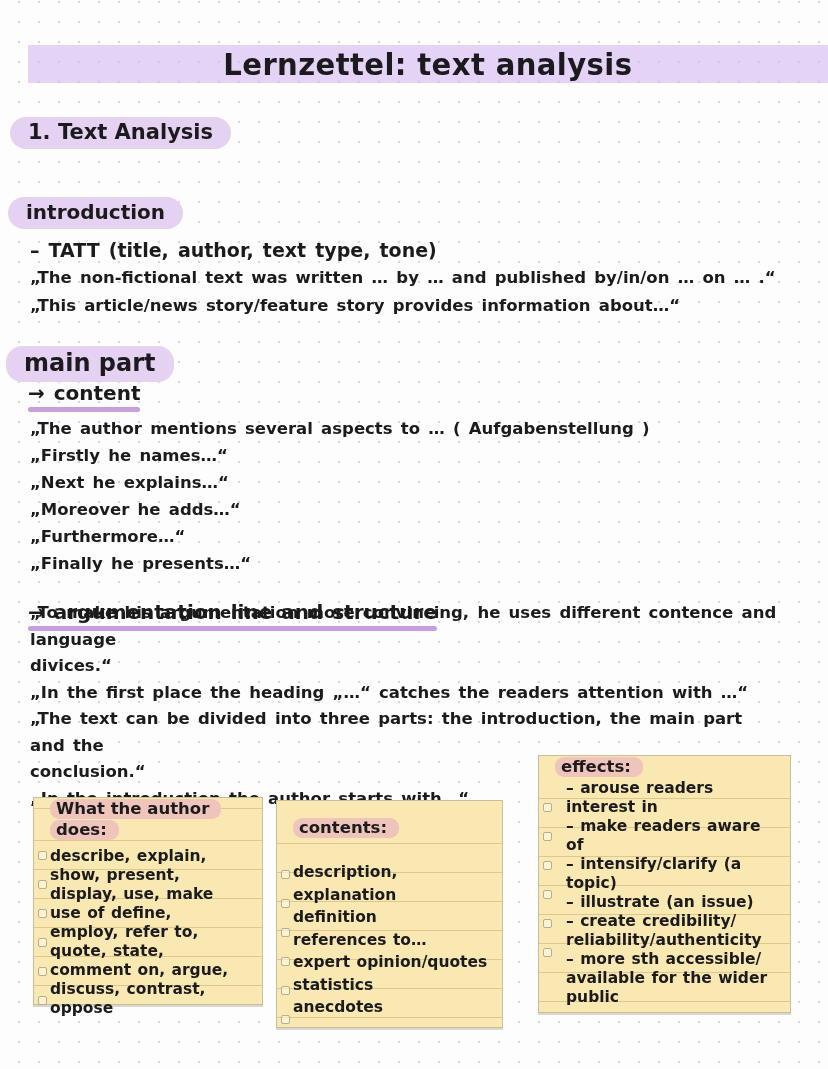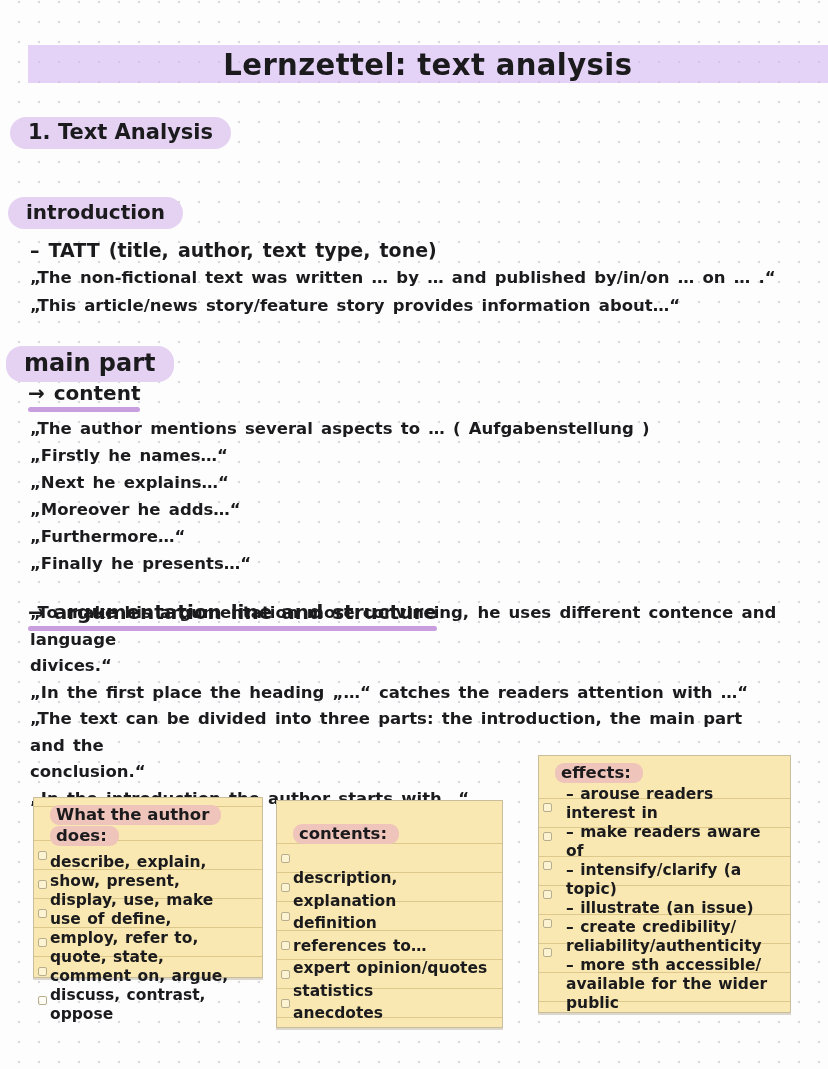--- a/index.html
+++ b/index.html
@@ -47,24 +47,24 @@
   .heading-content{top:381px;}
   .heading-arg{top:600px;}
   .note{
     position:absolute;background:var(--note-bg);
     border:1px solid var(--note-border);box-shadow:0 2px 0 rgba(120,105,60,.25);
     box-sizing:border-box;
     background-image:repeating-linear-gradient(to bottom,
       transparent 0,transparent 28px,rgba(170,140,70,.35) 28px,rgba(170,140,70,.35) 29px);
     background-position:0 14px;
   }
-  .note-1{left:33px;top:797px;width:230px;height:181px;}
+  .note-1{left:33px;top:797px;width:230px;height:208px;}
   .note-2{left:276px;top:800px;width:227px;height:228px;}
   .note-3{left:538px;top:755px;width:253px;height:258px;}
-  .note-inner{position:relative;height:100%;padding:6px 6px 0 16px;box-sizing:border-box;}
+  .note-inner{position:relative;height:100%;padding:0 6px 0 16px;box-sizing:border-box;}
   .note-title{font-size:16.5px;font-weight:700;line-height:21px;width:fit-content;max-width:100%;}
   .note-title .hl{
     background:var(--note-title-highlight);border-radius:9px;padding:0 12px 1px 6px;
     -webkit-box-decoration-break:clone;box-decoration-break:clone;white-space:pre-line;
   }
   .note-2 .note-title{margin-top:16px;}
   .note-body,.note-item{
     font-size:15.5px;font-weight:700;white-space:pre-line;word-spacing:1px;margin:0;
   }
   .note-1 .note-body{line-height:19px;margin-top:7px;}

